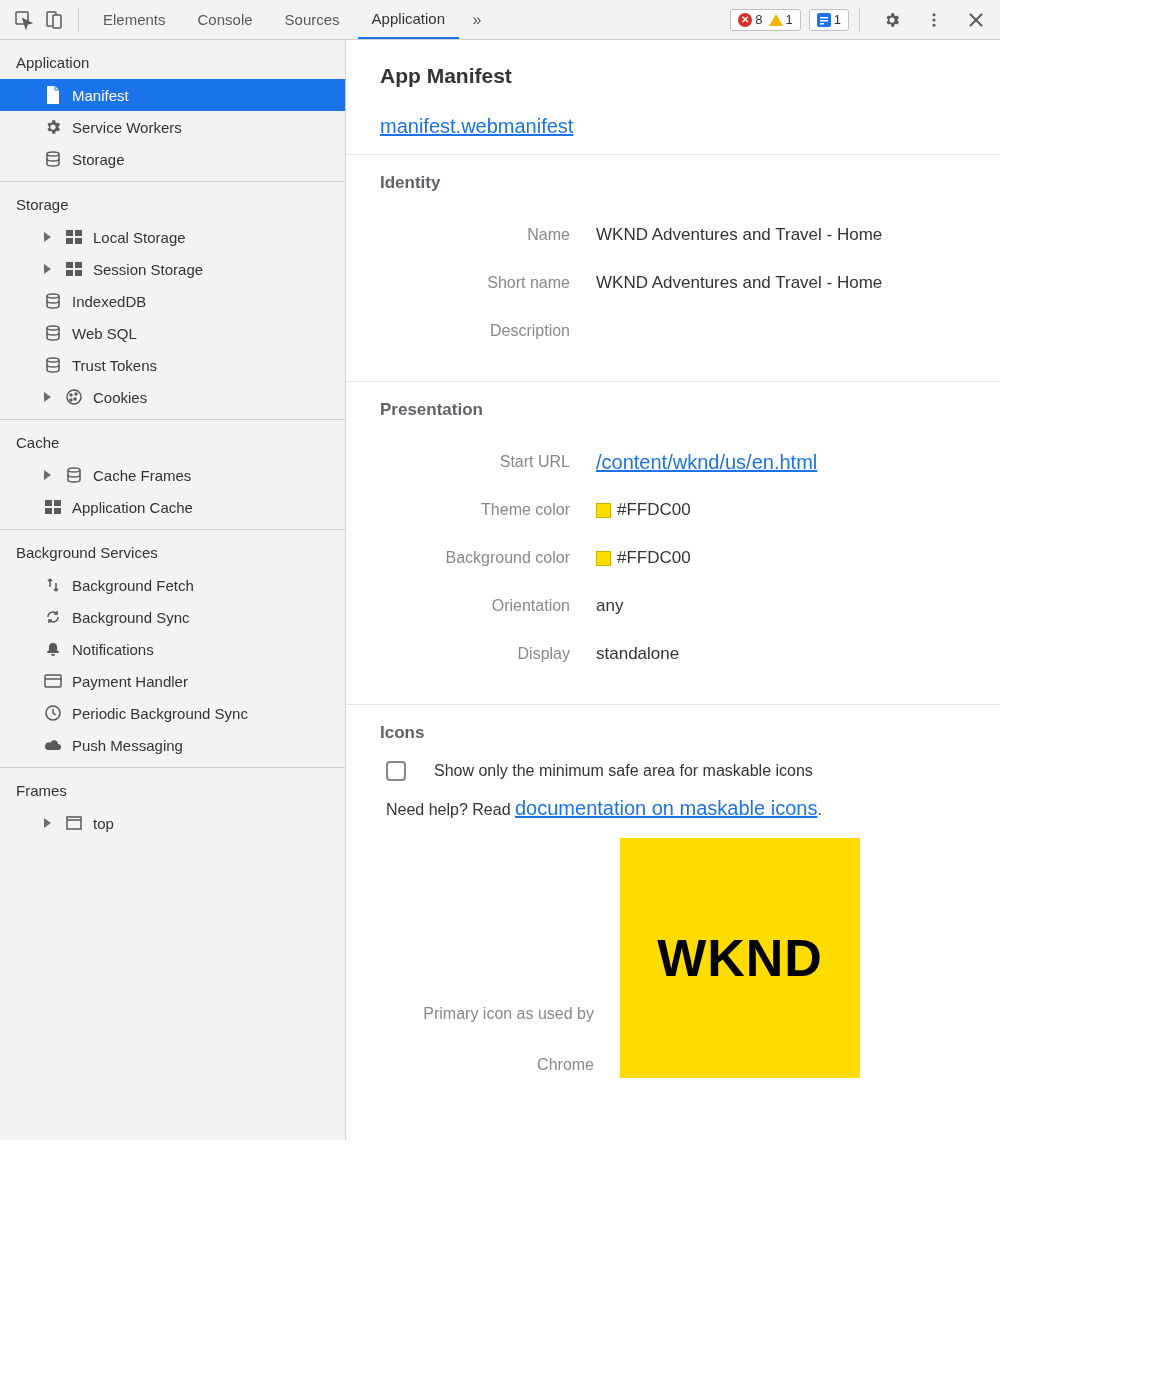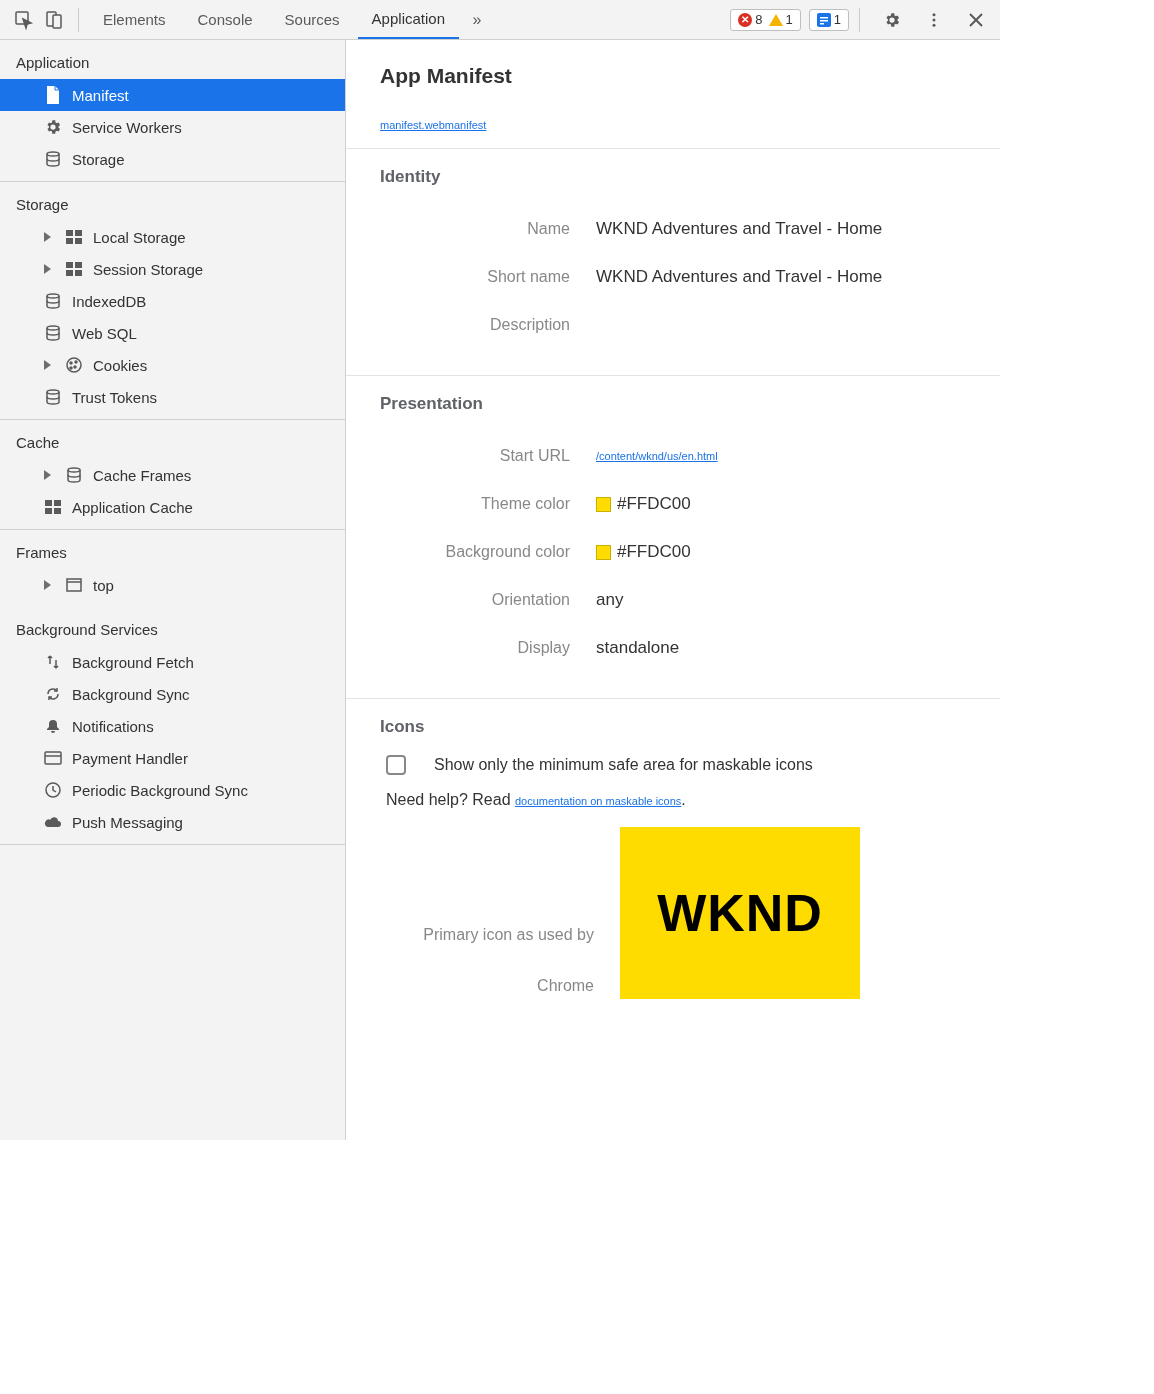--- a/index.html
+++ b/index.html
@@ -24,33 +24,33 @@
 .item { display: flex; align-items: center; height: 32px; padding-left: 44px; color: #333; cursor: pointer; gap: 10px; }
 .item.selected { background: #1a73e8; color: #fff; }
 .item.with-arrow { }
 .arrow { display: inline-block; width: 0; height: 0; border-top: 5px solid transparent; border-bottom: 5px solid transparent; border-left: 7px solid #6e6e6e; margin-right: 4px; }
 .nav-icon { width: 18px; height: 18px; display: inline-flex; align-items: center; justify-content: center; color: #5a5a5a; flex-shrink: 0; }
 .item.selected .nav-icon { color: #fff; }
 
 .content { flex: 1; padding: 0; }
 .content-header { padding: 24px 34px 16px 34px; border-bottom: 1px solid #e3e3e3; }
 .content-header h1 { font-size: 21px; font-weight: 700; color: #333; margin-bottom: 27px; }
-.link { color: #1a73e8; text-decoration: underline; font-size: 11px; }
+.link { color: #1a73e8; text-decoration: underline; font-size: 20px; }
 .section-block { padding: 18px 34px 26px 34px; border-bottom: 1px solid #e3e3e3; }
 .section-label { font-size: 17px; font-weight: 700; color: #5f6368; margin-bottom: 18px; }
 .kv-row { display: flex; align-items: center; min-height: 48px; padding: 6px 0;}
 .kv-label { width: 216px; text-align: right; color: #888; font-size: 16px; padding-right: 26px; }
 .kv-value { font-size: 17px; color: #333; flex: 1; display: flex; align-items: center; gap: 6px; }
 .color-swatch { width: 15px; height: 15px; display: inline-block; border: 1px solid rgba(0,0,0,0.2); }
 .checkbox-row { display: flex; align-items: center; gap: 28px; margin: 8px 0 16px 6px; font-size: 16px; color: #333; }
 .cbox { width: 20px; height: 20px; border: 2px solid #888; border-radius: 4px; display: inline-block; }
 .help-row { font-size: 16px; color: #333; margin-bottom: 18px; margin-left: 6px; }
 .icon-preview-row { display: flex; align-items: flex-end; gap: 26px; }
 .icon-preview-label { width: 214px; text-align: right; color: #888; font-size: 16px; line-height: 1.6; }
-.icon-preview-box { width: 240px; height: 172px; background: #FFDC00; display: flex; align-items: center; justify-content: center; font-weight: 800; font-family: Arial Black, Arial, sans-serif; font-size: 52px; letter-spacing: 1px; color: #000; }
+.icon-preview-box { width: 240px; height: 240px; background: #FFDC00; display: flex; align-items: center; justify-content: center; font-weight: 800; font-family: Arial Black, Arial, sans-serif; font-size: 52px; letter-spacing: 1px; color: #000; }
 svg { display: block; }
 </style>
 </head>
 <body>
 
 <div class="toolbar">
   <div class="icon-btn">
     <svg width="20" height="20" viewBox="0 0 20 20" fill="none" stroke="#5a5a5a" stroke-width="1.5">
         <rect x="2" y="2" width="12" height="12" rx="1"></rect>
         <path d="M9 9 L17 13 L13 14 L12 18 Z" fill="#5a5a5a"></path>
@@ -188,43 +188,43 @@
       <div class="item">
         <span class="nav-icon">
             <svg width="16" height="16" viewBox="0 0 16 16" fill="none" stroke="currentColor" stroke-width="1.5">
               <ellipse cx="8" cy="3" rx="6" ry="2"></ellipse>
               <path d="M2 3v5c0 1.1 2.7 2 6 2s6-.9 6-2V3"></path>
               <path d="M2 8v5c0 1.1 2.7 2 6 2s6-.9 6-2V8"></path>
             </svg>
           </span>
         <span>Web SQL</span>
       </div>
+      <div class="item">
+        <span class="nav-icon">
+            <svg width="16" height="16" viewBox="0 0 16 16" fill="none" stroke="currentColor" stroke-width="1.5">
+              <ellipse cx="8" cy="3" rx="6" ry="2"></ellipse>
+              <path d="M2 3v5c0 1.1 2.7 2 6 2s6-.9 6-2V3"></path>
+              <path d="M2 8v5c0 1.1 2.7 2 6 2s6-.9 6-2V8"></path>
+            </svg>
+          </span>
+        <span>Trust Tokens</span>
+      </div>
       <div class="item with-arrow">
         <span class="arrow"></span>
         <span class="nav-icon">
             <svg width="16" height="16" viewBox="0 0 16 16" fill="none" stroke="currentColor" stroke-width="1.5">
               <circle cx="8" cy="8" r="7"></circle>
               <circle cx="5" cy="6" r="1" fill="currentColor"></circle>
               <circle cx="10" cy="5" r="1" fill="currentColor"></circle>
               <circle cx="9" cy="10" r="1" fill="currentColor"></circle>
               <circle cx="5" cy="11" r="1" fill="currentColor"></circle>
             </svg>
           </span>
         <span>Cookies</span>
       </div>
-      <div class="item">
-        <span class="nav-icon">
-            <svg width="16" height="16" viewBox="0 0 16 16" fill="none" stroke="currentColor" stroke-width="1.5">
-              <ellipse cx="8" cy="3" rx="6" ry="2"></ellipse>
-              <path d="M2 3v5c0 1.1 2.7 2 6 2s6-.9 6-2V3"></path>
-              <path d="M2 8v5c0 1.1 2.7 2 6 2s6-.9 6-2V8"></path>
-            </svg>
-          </span>
-        <span>Trust Tokens</span>
-      </div>
     </div>
 
     <div class="section">
       <div class="section-title">Cache</div>
       <div class="item with-arrow">
         <span class="arrow"></span>
         <span class="nav-icon">
             <svg width="16" height="16" viewBox="0 0 16 16" fill="none" stroke="currentColor" stroke-width="1.5">
               <ellipse cx="8" cy="3" rx="6" ry="2"></ellipse>
               <path d="M2 3v5c0 1.1 2.7 2 6 2s6-.9 6-2V3"></path>
@@ -239,86 +239,86 @@
               <rect x="0" y="0" width="7" height="6"></rect>
               <rect x="9" y="0" width="7" height="6"></rect>
               <rect x="0" y="8" width="7" height="6"></rect>
               <rect x="9" y="8" width="7" height="6"></rect>
             </svg>
           </span>
         <span>Application Cache</span>
       </div>
     </div>
 
+    <div class="section">
+      <div class="section-title">Background Services</div>
+      <div class="item">
+        <span class="nav-icon">
+            <svg width="16" height="16" viewBox="0 0 16 16" fill="currentColor">
+              <path d="M5 2v8M5 2l-2 2M5 2l2 2M11 14V6M11 14l-2-2M11 14l2-2" stroke="currentColor" stroke-width="1.5" fill="none"></path>
+            </svg>
+          </span>
+        <span>Background Fetch</span>
+      </div>
+      <div class="item">
+        <span class="nav-icon">
+            <svg width="16" height="16" viewBox="0 0 16 16" fill="none" stroke="currentColor" stroke-width="1.5">
+              <path d="M13 8a5 5 0 0 1-9 3M3 8a5 5 0 0 1 9-3"></path>
+              <path d="M12 2v3h-3M4 14v-3h3"></path>
+            </svg>
+          </span>
+        <span>Background Sync</span>
+      </div>
+      <div class="item">
+        <span class="nav-icon">
+            <svg width="16" height="16" viewBox="0 0 16 16" fill="currentColor">
+              <path d="M8 2a4 4 0 0 0-4 4v3l-2 2v1h12v-1l-2-2V6a4 4 0 0 0-4-4Zm0 13a2 2 0 0 0 2-2H6a2 2 0 0 0 2 2Z"></path>
+            </svg>
+          </span>
+        <span>Notifications</span>
+      </div>
+      <div class="item">
+        <span class="nav-icon">
+            <svg width="18" height="14" viewBox="0 0 18 14" fill="none" stroke="currentColor" stroke-width="1.5">
+              <rect x="1" y="1" width="16" height="12" rx="1"></rect>
+              <line x1="1" y1="5" x2="17" y2="5"></line>
+            </svg>
+          </span>
+        <span>Payment Handler</span>
+      </div>
+      <div class="item">
+        <span class="nav-icon">
+            <svg width="16" height="16" viewBox="0 0 16 16" fill="none" stroke="currentColor" stroke-width="1.5">
+              <circle cx="8" cy="8" r="7"></circle>
+              <path d="M8 4v4l3 2"></path>
+            </svg>
+          </span>
+        <span>Periodic Background Sync</span>
+      </div>
+      <div class="item">
+        <span class="nav-icon">
+            <svg width="18" height="14" viewBox="0 0 18 14" fill="currentColor">
+              <path d="M14 6a4 4 0 0 0-7.7-1.3A3.5 3.5 0 0 0 3.5 12H14a3 3 0 0 0 0-6Z"></path>
+            </svg>
+          </span>
+        <span>Push Messaging</span>
+      </div>
+    </div>
+
     <div class="section" style="border-bottom:none;">
       <div class="section-title">Frames</div>
       <div class="item with-arrow">
         <span class="arrow"></span>
         <span class="nav-icon">
             <svg width="16" height="14" viewBox="0 0 16 14" fill="none" stroke="currentColor" stroke-width="1.5">
               <rect x="1" y="1" width="14" height="12"></rect>
               <line x1="1" y1="4" x2="15" y2="4"></line>
             </svg>
           </span>
         <span>top</span>
-      </div>
-    </div>
-
-    <div class="section">
-      <div class="section-title">Background Services</div>
-      <div class="item">
-        <span class="nav-icon">
-            <svg width="16" height="16" viewBox="0 0 16 16" fill="currentColor">
-              <path d="M5 2v8M5 2l-2 2M5 2l2 2M11 14V6M11 14l-2-2M11 14l2-2" stroke="currentColor" stroke-width="1.5" fill="none"></path>
-            </svg>
-          </span>
-        <span>Background Fetch</span>
-      </div>
-      <div class="item">
-        <span class="nav-icon">
-            <svg width="16" height="16" viewBox="0 0 16 16" fill="none" stroke="currentColor" stroke-width="1.5">
-              <path d="M13 8a5 5 0 0 1-9 3M3 8a5 5 0 0 1 9-3"></path>
-              <path d="M12 2v3h-3M4 14v-3h3"></path>
-            </svg>
-          </span>
-        <span>Background Sync</span>
-      </div>
-      <div class="item">
-        <span class="nav-icon">
-            <svg width="16" height="16" viewBox="0 0 16 16" fill="currentColor">
-              <path d="M8 2a4 4 0 0 0-4 4v3l-2 2v1h12v-1l-2-2V6a4 4 0 0 0-4-4Zm0 13a2 2 0 0 0 2-2H6a2 2 0 0 0 2 2Z"></path>
-            </svg>
-          </span>
-        <span>Notifications</span>
-      </div>
-      <div class="item">
-        <span class="nav-icon">
-            <svg width="18" height="14" viewBox="0 0 18 14" fill="none" stroke="currentColor" stroke-width="1.5">
-              <rect x="1" y="1" width="16" height="12" rx="1"></rect>
-              <line x1="1" y1="5" x2="17" y2="5"></line>
-            </svg>
-          </span>
-        <span>Payment Handler</span>
-      </div>
-      <div class="item">
-        <span class="nav-icon">
-            <svg width="16" height="16" viewBox="0 0 16 16" fill="none" stroke="currentColor" stroke-width="1.5">
-              <circle cx="8" cy="8" r="7"></circle>
-              <path d="M8 4v4l3 2"></path>
-            </svg>
-          </span>
-        <span>Periodic Background Sync</span>
-      </div>
-      <div class="item">
-        <span class="nav-icon">
-            <svg width="18" height="14" viewBox="0 0 18 14" fill="currentColor">
-              <path d="M14 6a4 4 0 0 0-7.7-1.3A3.5 3.5 0 0 0 3.5 12H14a3 3 0 0 0 0-6Z"></path>
-            </svg>
-          </span>
-        <span>Push Messaging</span>
       </div>
     </div>
 
   </div>
 
   <div class="content">
     <div class="content-header">
       <h1>App Manifest</h1>
       <a class="link">manifest.webmanifest</a>
     </div>

